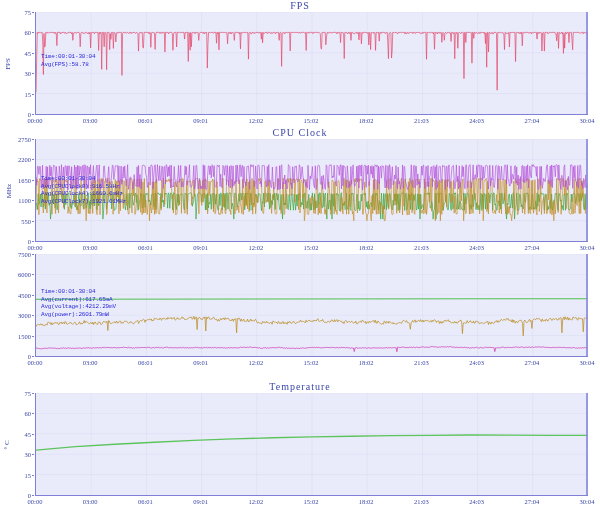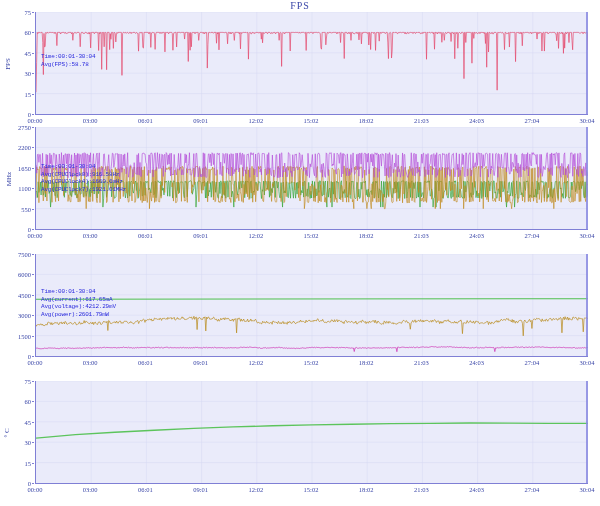--- a/index.html
+++ b/index.html
@@ -86,20 +86,21 @@
         <div class="xtick" style="left: 255.8px;">12:02</div>
         <div class="xtick" style="left: 311px;">15:02</div>
         <div class="xtick" style="left: 366.2px;">18:02</div>
         <div class="xtick" style="left: 421.4px;">21:03</div>
         <div class="xtick" style="left: 476.6px;">24:03</div>
         <div class="xtick" style="left: 531.8px;">27:04</div>
         <div class="xtick" style="left: 587px;">30:04</div>
       </div>
     </div>
     <div class="panel" style="height: 127px;">
+      <div class="chart-title">CPU Clock</div>
       <div class="plot-wrap" style="height: 104px;">
         <div class="yaxis-col">
           <div class="ylabel">MHz</div>
           <div class="ytick" style="top: 102px; right: 3px;">0</div>
           <div class="tickmark" style="left: 32px; width: 2px; height: 1px; top: 102px;"></div>
           <div class="ytick" style="top: 81.6px; right: 3px;">550</div>
           <div class="tickmark" style="left: 32px; width: 2px; height: 1px; top: 81.6px;"></div>
           <div class="ytick" style="top: 61.2px; right: 3px;">1100</div>
           <div class="tickmark" style="left: 32px; width: 2px; height: 1px; top: 61.2px;"></div>
           <div class="ytick" style="top: 40.8px; right: 3px;">1650</div>
@@ -197,20 +198,21 @@
         <div class="xtick" style="left: 255.8px;">12:02</div>
         <div class="xtick" style="left: 311px;">15:02</div>
         <div class="xtick" style="left: 366.2px;">18:02</div>
         <div class="xtick" style="left: 421.4px;">21:03</div>
         <div class="xtick" style="left: 476.6px;">24:03</div>
         <div class="xtick" style="left: 531.8px;">27:04</div>
         <div class="xtick" style="left: 587px;">30:04</div>
       </div>
     </div>
     <div class="panel" style="height: 124px;">
+      <div class="chart-title">Temperature</div>
       <div class="plot-wrap" style="height: 104px;">
         <div class="yaxis-col">
           <div class="ylabel">° C</div>
           <div class="ytick" style="top: 102px; right: 3px;">0</div>
           <div class="tickmark" style="left: 32px; width: 2px; height: 1px; top: 102px;"></div>
           <div class="ytick" style="top: 81.6px; right: 3px;">15</div>
           <div class="tickmark" style="left: 32px; width: 2px; height: 1px; top: 81.6px;"></div>
           <div class="ytick" style="top: 61.2px; right: 3px;">30</div>
           <div class="tickmark" style="left: 32px; width: 2px; height: 1px; top: 61.2px;"></div>
           <div class="ytick" style="top: 40.8px; right: 3px;">45</div>

